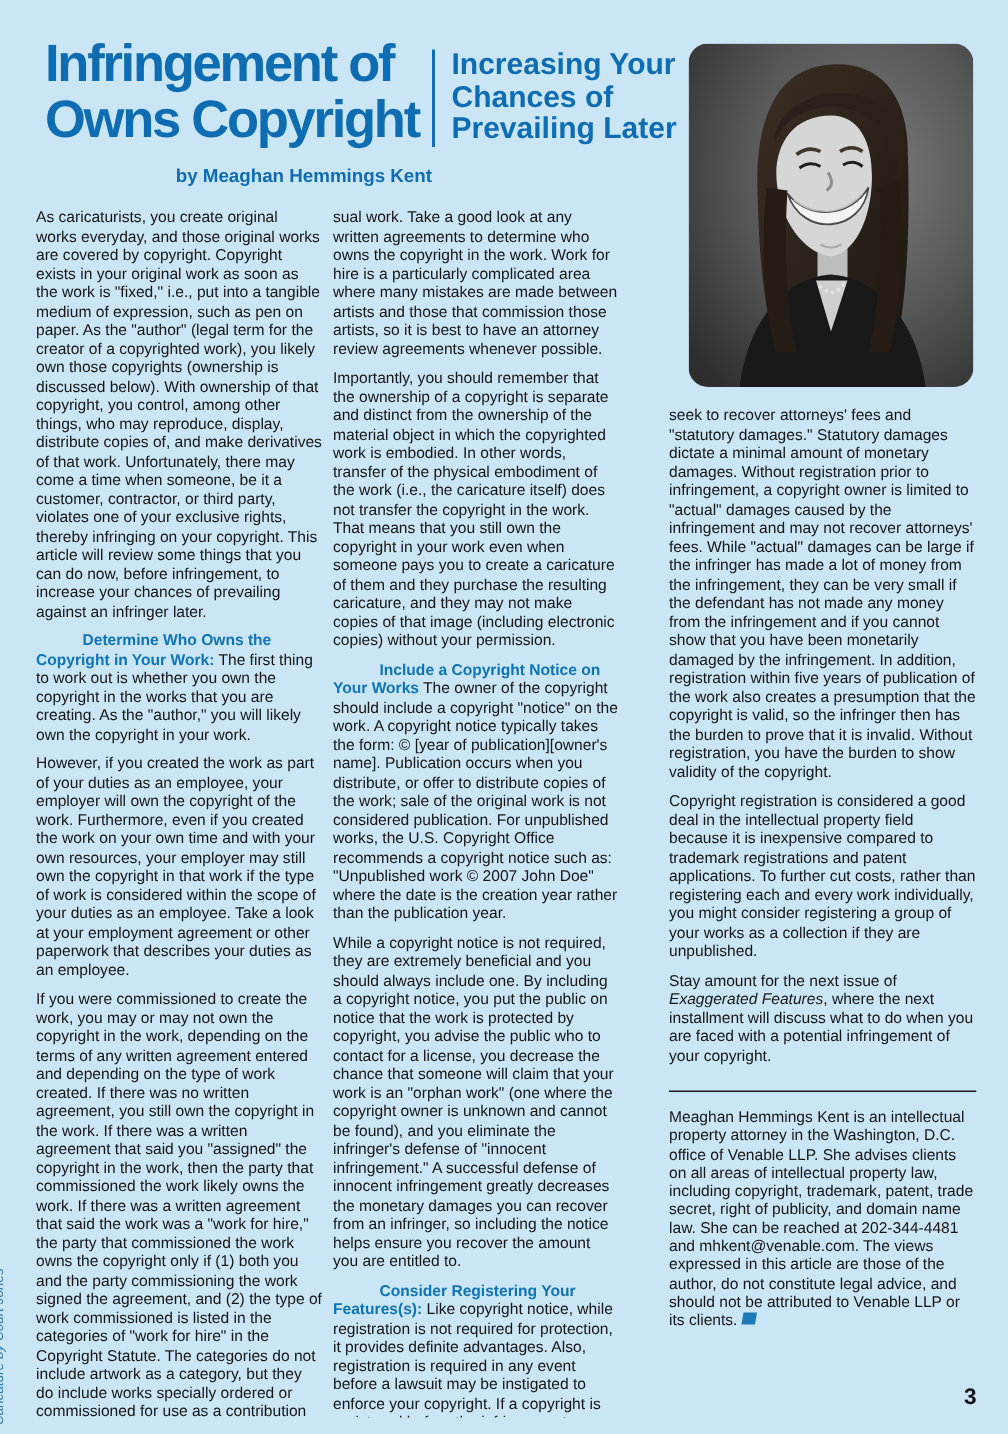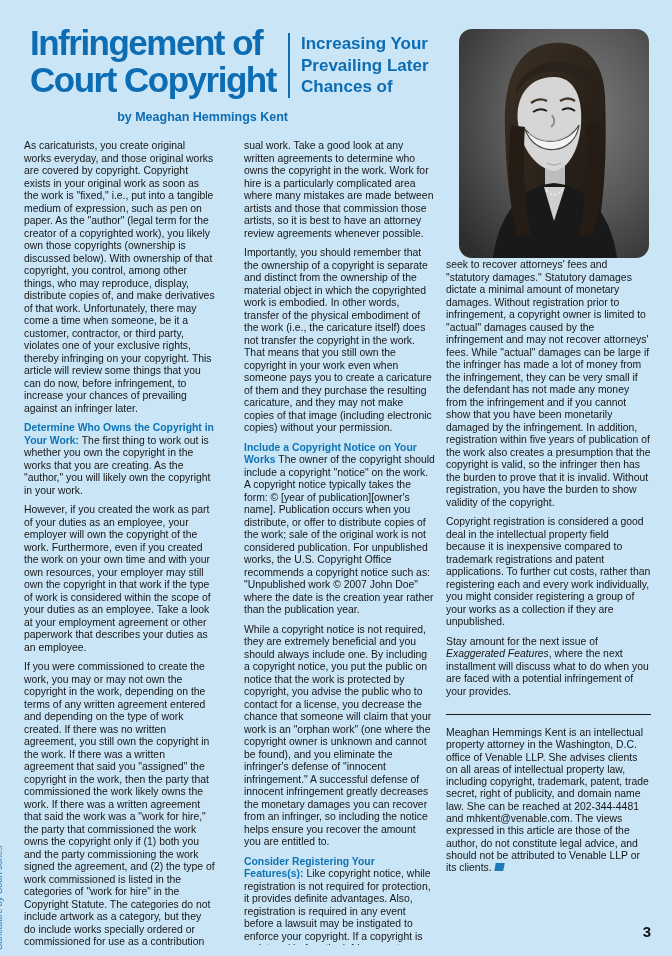--- a/index.html
+++ b/index.html
@@ -9,43 +9,43 @@
     font-family:"Liberation Sans", sans-serif;color:#161616;
   }
   
   .title{
     position:absolute;left:30px;top:24px;width:258px;
     color:#0d6cb2;font-weight:bold;font-size:35px;line-height:37px;
     letter-spacing:-1.5px;
   }
   .subtitle{
     position:absolute;left:288px;top:33px;width:160px;
-    color:#0d6cb2;font-weight:bold;font-size:17px;line-height:21.5px;
+    color:#0d6cb2;font-weight:bold;font-size:20px;line-height:21.5px;
     border-left:2px solid #0d6cb2;padding-left:11px;
   }
   .byline{
     position:absolute;left:30px;top:110px;width:258px;text-align:right;
     color:#0d6cb2;font-weight:bold;font-size:12.5px;
   }
   
   .photo{
     position:absolute;left:459px;top:29px;width:190px;height:229px;
     border-radius:13px;overflow:hidden;
   }
   .photo svg{display:block;width:100%;height:100%;}
   
   .col{
     position:absolute;top:140px;width:191px;
     font-size:10.4px;line-height:12.5px;overflow:hidden;
   }
   .col p{margin:0 0 7px 0;}
   .col-1{left:24px;height:805px;}
-  .col-2{left:244px;height:805px;}
-  .col-3{left:446px;top:259px;width:205px;height:668px;}
-  .shead{color:#0e74b6;font-weight:bold;}
+  .col-2{left:222px;height:805px;}
+  .col-3{left:446px;top:272px;width:205px;height:668px;}
+  .shead{color:#0e74b6;font-weight:bold;margin-left:31px;}
   .bio-rule{border:none;border-top:1px solid #1c1c1c;margin:16px 0 12px 0;}
   .bio{line-height:12.3px;}
   .ital{font-style:italic;text-align:right;}
   .endmark{
     display:inline-block;width:9px;height:8px;background:#1d7ab8;
     margin-left:3px;transform:skewX(-10deg);
   }
   .page-number{
     position:absolute;right:21px;bottom:16px;
     font-weight:bold;font-size:15px;color:#111;
@@ -59,26 +59,26 @@
 </head>
 <body>
 
 <div class="page">
 
   <div class="credit">Caricature by Court Jones</div>
 
   <div>
     <div class="title">
       <div>Infringement of</div>
-      <div>Court Copyright</div>
+      <div>Owns Copyright</div>
     </div>
     <div class="subtitle">
       <div>Increasing Your</div>
+      <div>Chances of</div>
       <div>Prevailing Later</div>
-      <div>Chances of</div>
     </div>
     <div class="byline">by Meaghan Hemmings Kent</div>
   </div>
 
   <div class="photo">
     <svg viewBox="0 0 190 229" xmlns="http://www.w3.org/2000/svg">
       <defs>
         <radialGradient id="bgGrad" cx="62%" cy="38%" r="80%">
           <stop offset="0%" stop-color="#7d7d7d"></stop>
           <stop offset="55%" stop-color="#565656"></stop>
@@ -140,20 +140,20 @@
     <p>sual work. Take a good look at any written agreements to determine who owns the copyright in the work. Work for hire is a particularly complicated area where many mistakes are made between artists and those that commission those artists, so it is best to have an attorney review agreements whenever possible.</p>
     <p>Importantly, you should remember that the ownership of a copyright is separate and distinct from the ownership of the material object in which the copyrighted work is embodied. In other words, transfer of the physical embodiment of the work (i.e., the caricature itself) does not transfer the copyright in the work. That means that you still own the copyright in your work even when someone pays you to create a caricature of them and they purchase the resulting caricature, and they may not make copies of that image (including electronic copies) without your permission.</p>
     <p><span class="shead">Include a Copyright Notice on Your Works</span> <span>The owner of the copyright should include a copyright "notice" on the work. A copyright notice typically takes the form: © [year of publication][owner's name]. Publication occurs when you distribute, or offer to distribute copies of the work; sale of the original work is not considered publication. For unpublished works, the U.S. Copyright Office recommends a copyright notice such as: "Unpublished work © 2007 John Doe" where the date is the creation year rather than the publication year.</span></p>
     <p>While a copyright notice is not required, they are extremely beneficial and you should always include one. By including a copyright notice, you put the public on notice that the work is protected by copyright, you advise the public who to contact for a license, you decrease the chance that someone will claim that your work is an "orphan work" (one where the copyright owner is unknown and cannot be found), and you eliminate the infringer's defense of "innocent infringement." A successful defense of innocent infringement greatly decreases the monetary damages you can recover from an infringer, so including the notice helps ensure you recover the amount you are entitled to.</p>
     <p><span class="shead">Consider Registering Your Features(s):</span> <span>Like copyright notice, while registration is not required for protection, it provides definite advantages. Also, registration is required in any event before a lawsuit may be instigated to enforce your copyright. If a copyright is registered before the infringement begins, the copyright owner can</span></p>
   </section>
 
   <section class="col col-3">
     <p>seek to recover attorneys' fees and "statutory damages." Statutory damages dictate a minimal amount of monetary damages. Without registration prior to infringement, a copyright owner is limited to "actual" damages caused by the infringement and may not recover attorneys' fees. While "actual" damages can be large if the infringer has made a lot of money from the infringement, they can be very small if the defendant has not made any money from the infringement and if you cannot show that you have been monetarily damaged by the infringement. In addition, registration within five years of publication of the work also creates a presumption that the copyright is valid, so the infringer then has the burden to prove that it is invalid. Without registration, you have the burden to show validity of the copyright.</p>
     <p>Copyright registration is considered a good deal in the intellectual property field because it is inexpensive compared to trademark registrations and patent applications. To further cut costs, rather than registering each and every work individually, you might consider registering a group of your works as a collection if they are unpublished.</p>
-    <p><span>Stay amount for the next issue of </span><span class="ital">Exaggerated Features</span><span>, where the next installment will discuss what to do when you are faced with a potential infringement of your provides.</span></p>
+    <p><span>Stay amount for the next issue of </span><span class="ital">Exaggerated Features</span><span>, where the next installment will discuss what to do when you are faced with a potential infringement of your copyright.</span></p>
     <hr class="bio-rule">
     <p class="bio"><span>Meaghan Hemmings Kent is an intellectual property attorney in the Washington, D.C. office of Venable LLP. She advises clients on all areas of intellectual property law, including copyright, trademark, patent, trade secret, right of publicity, and domain name law. She can be reached at 202-344-4481 and mhkent@venable.com. The views expressed in this article are those of the author, do not constitute legal advice, and should not be attributed to Venable LLP or its clients.</span><span class="endmark"></span></p>
   </section>
 
   <div class="page-number">3</div>
 
 </div>
 
 </body></html>

